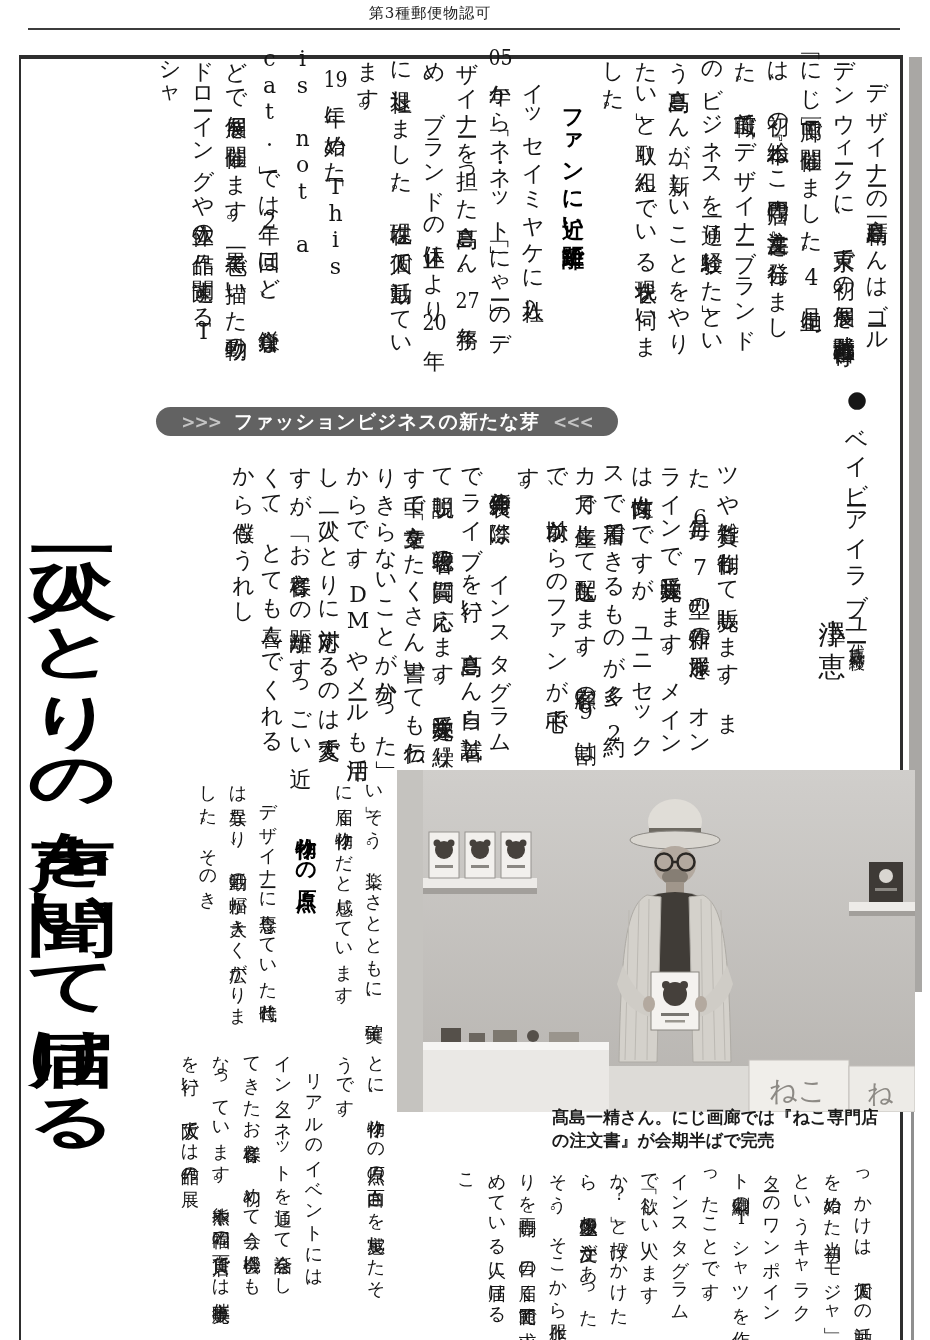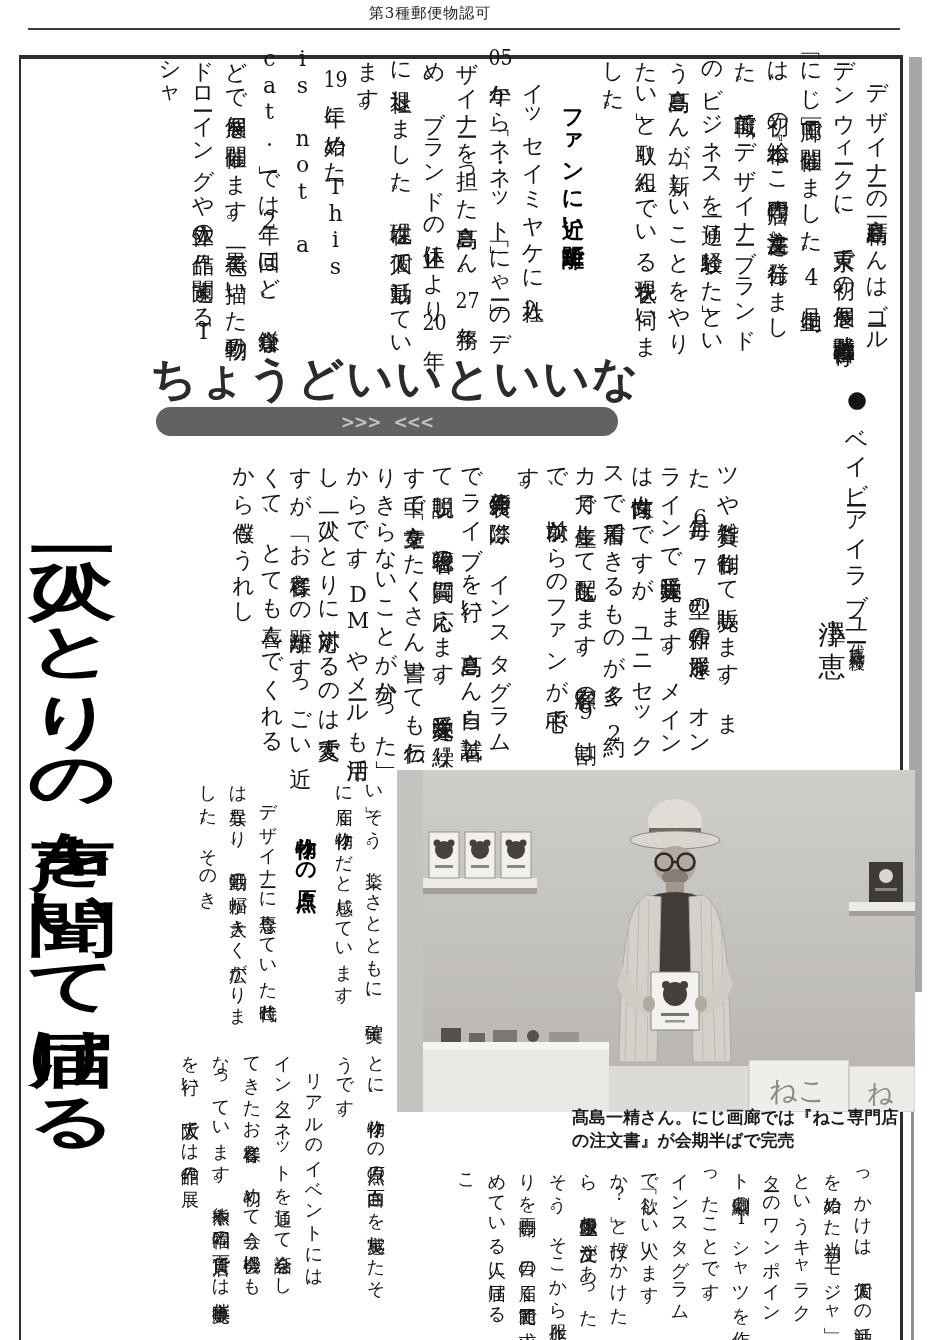--- a/index.html
+++ b/index.html
@@ -57,45 +57,45 @@
   .side-headline {
     left:44px; top:520px; width:58px; height:820px;
     font-size:58px; line-height:58px; font-weight:bold; letter-spacing:0.5px;
     font-family:"DejaVu Serif", serif; color:#000;
     transform:scaleX(1.5); transform-origin:center top;
   }
 
   .photo { position:absolute; left:397px; top:770px; width:492px; height:342px; background:#c5c3bf; overflow:hidden;padding-left:26px; }
   .caption {
     position:absolute; left:552px; top:1106px; width:332px;
-    font-family:"DejaVu Sans", sans-serif; font-weight:bold; font-size:17px; line-height:23px; color:#1b1b1b;margin-left:20px;
+    font-family:"DejaVu Sans", sans-serif; font-weight:bold; font-size:17px; line-height:23px; color:#1b1b1b;
   }
 </style>
 </head>
 <body>
 
 <div class="page">
 
   <div class="masthead">第3種郵便物認可</div>
   <div class="masthead-rule"></div>
   <div class="article-box"></div>
   <div class="edge-bar"></div>
   <div class="edge-line"></div>
 
   <div class="vtext top-block">
     <p class="p-indent">デザイナーの髙島一精さんはゴールデンウィークに、東京で初の個展を武蔵野市吉祥寺の「にじ画廊」で開催しました。4月上旬には、初の絵本『ねこ専門店の注文書』を発行しました。前職で「デザイナーブランドのビジネスを一通り経験した」という髙島さんが「新しいことをやりたい」と取り組んでいる現状を伺いました。</p>
     <h3 class="sec-head fans">ファンに近い距離で</h3>
     <p class="p-indent">イッセイミヤケに入社し、<span class="tcy">05</span>年から「ネ・ネット」「にゃー」のデザイナーを担った髙島さん。<span class="tcy">27</span>年務め、ブランドの休止により<span class="tcy">20</span>年に退社しました。現在は個人で活動しています。</p>
     <p class="p-indent"><span class="tcy">19</span>年に始めた「This is not a cat.」では年2回ほど、鎌倉などで個展を開催します。黒一色で描いた動物のドローイングや立体の作品、関連するTシャ</p>
   </div>
 
-  <div class="headline">ちょうどいいといいな</div>
 
   <div class="banner">
     <span class="arrows">&gt;&gt;&gt;</span>
+    <span class="banner-label">ファッションビジネスの新たな芽</span>
     <span class="arrows">&lt;&lt;&lt;</span>
   </div>
 
   <div class="vtext byline-company">
     <span>●ベイビーアイラブユー</span><span class="byline-role">代表取締役</span>
   </div>
   <div class="vtext byline-name">小澤　恵</div>
 
   <div class="vtext mid-block">
     <p>ツや雑貨も制作して販売します。また、毎月6、7型の新作の洋服を、オンラインで受注販売します。メインは女性向けですが、ユニセックスで着用できるものが多く、約2カ月で生産して配送します。顧客の9割は女性で、以前からのファンが中心です。</p>

